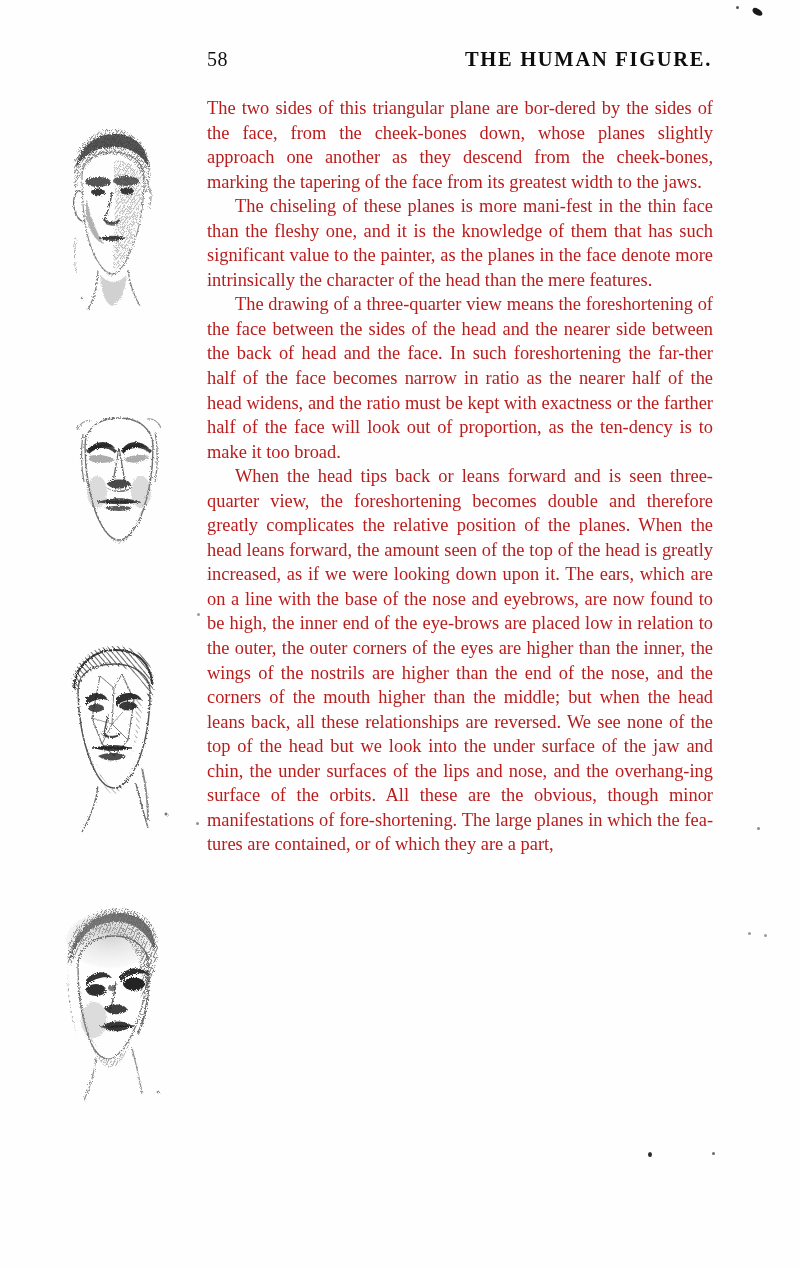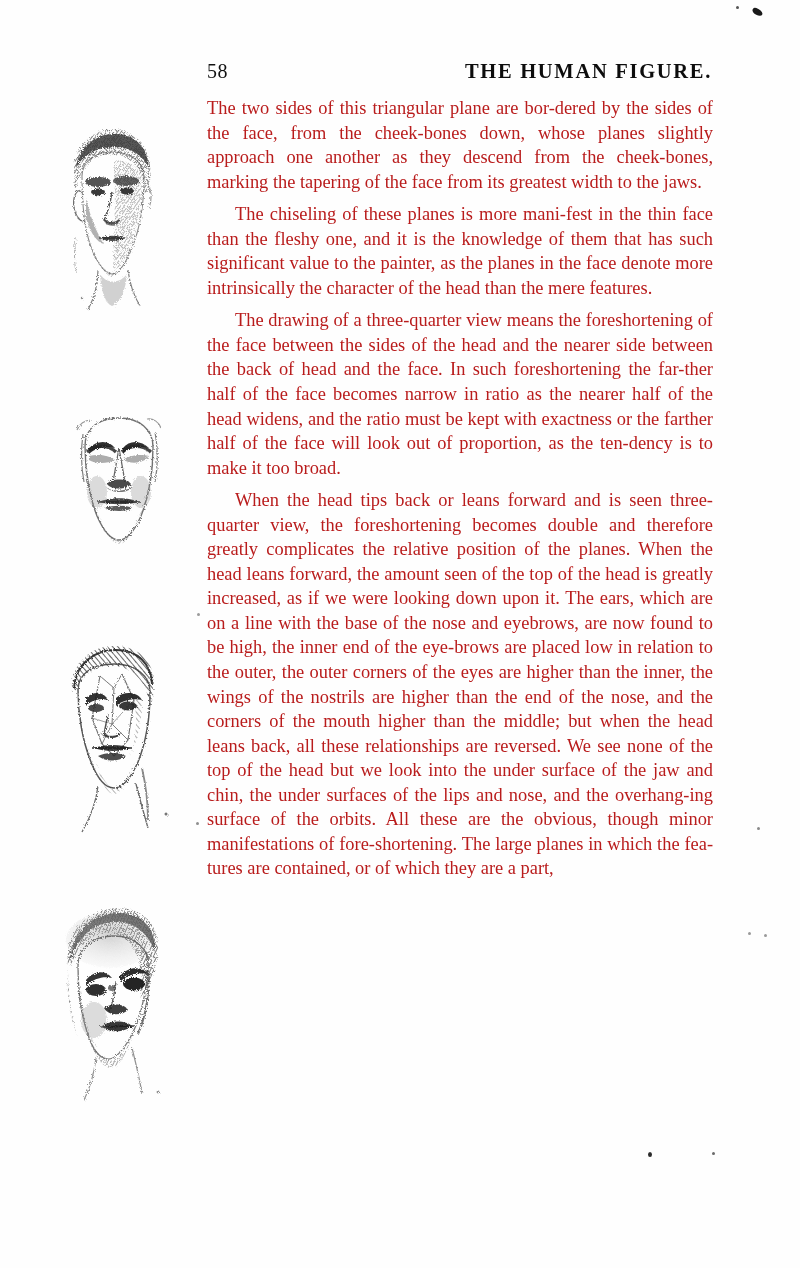--- a/index.html
+++ b/index.html
@@ -17,21 +17,21 @@
     width: 800px;
     height: 1268px;
     overflow: hidden;
     background: #fefefe;
   }
 
   
   #running-head {
     position: absolute;
     left: 0;
-    top: 60px;
+    top: 48px;
     width: 756px;
     height: 30px;
   }
   #folio {
     position: absolute;
     left: 207px;
     top: 0;
     font-size: 20px;
     letter-spacing: 0.5px;
     color: #111;
@@ -62,21 +62,21 @@
     font-size: 18.4px;
     line-height: 24.55px;
     color: #b91c1c;
     hyphens: manual;
     -webkit-hyphens: manual;
   }
   .para.indent {
     text-indent: 28px;
   }
   .para + .para {
-    margin-top: 8px;
+    margin-top: 0;
   }
 
   
   .figure {
     position: absolute;
   }
   .figure svg {
     display: block;
   }
 

